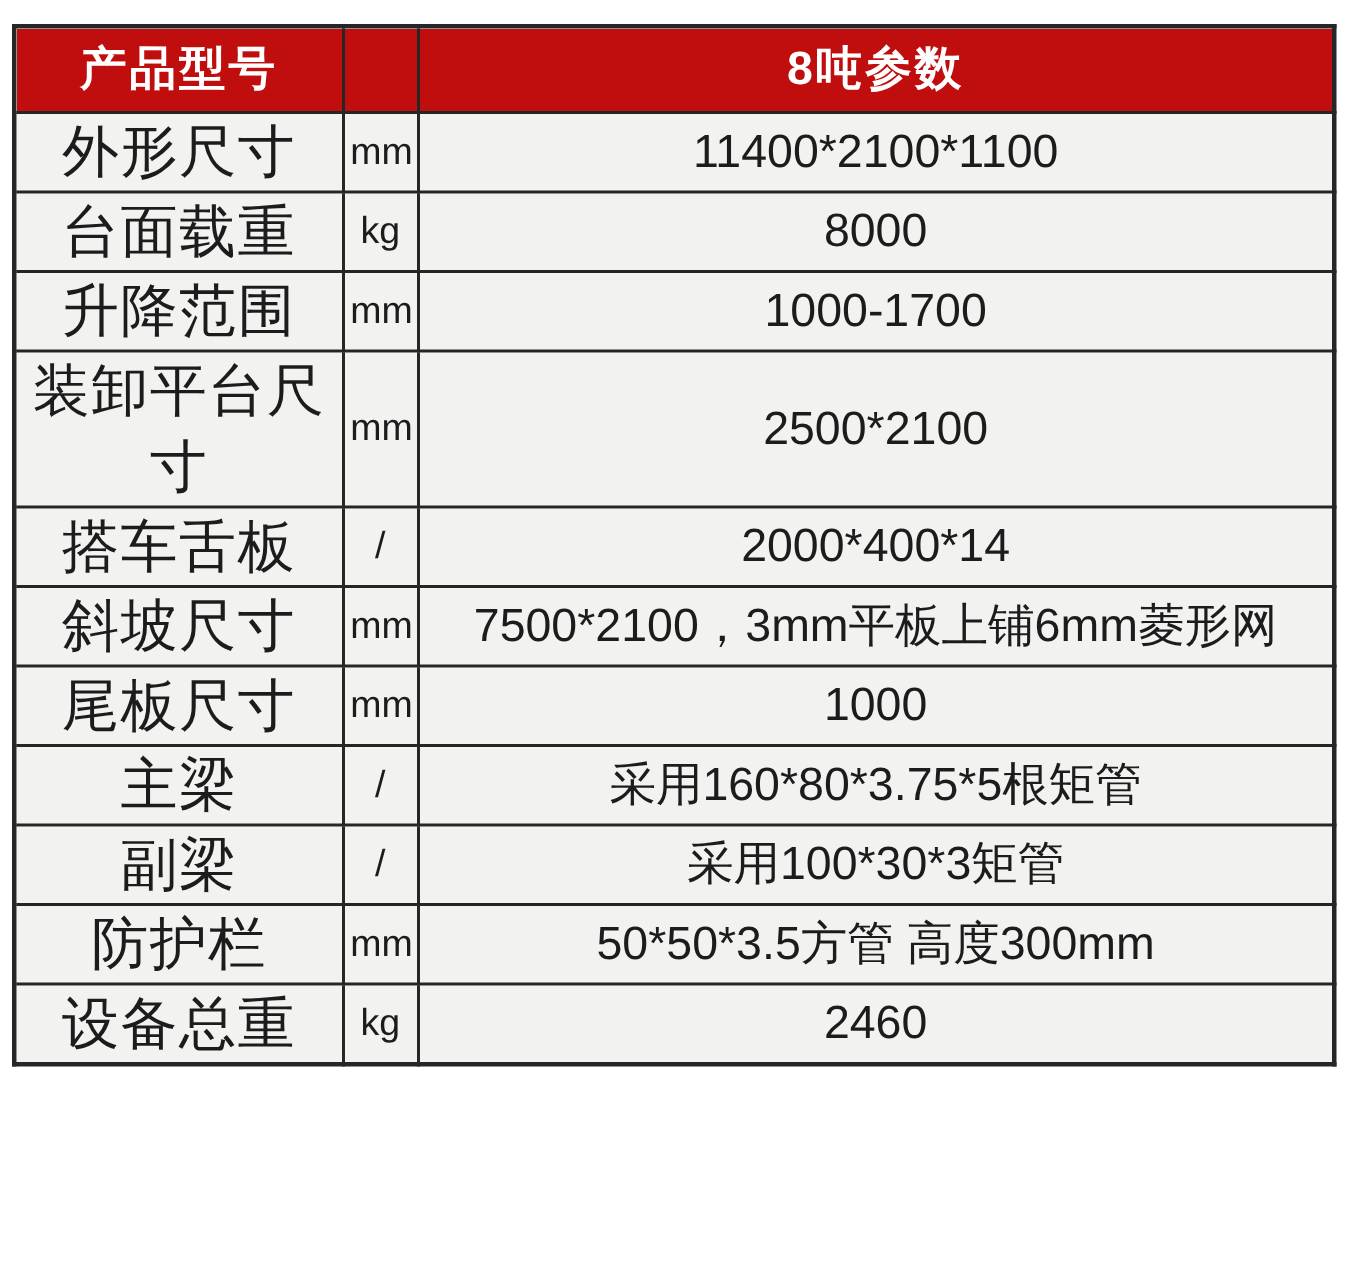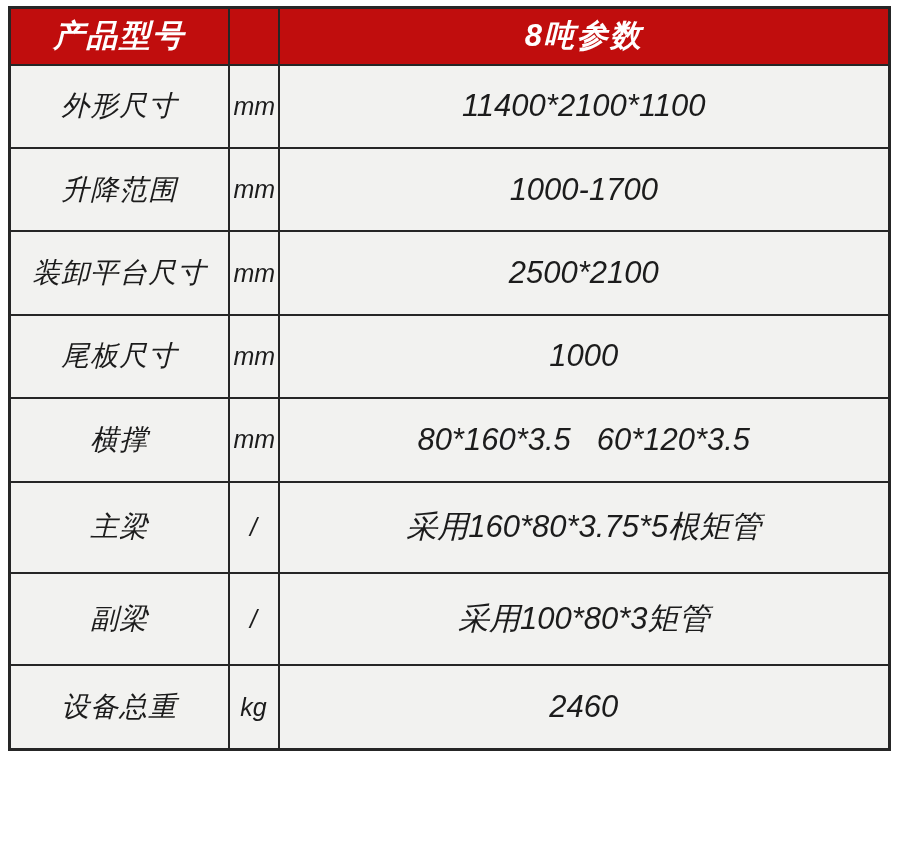--- a/index.html
+++ b/index.html
@@ -13,26 +13,25 @@
   * { box-sizing: border-box; }
   html, body {
     margin: 0; padding: 0;
     width: 900px; height: 855px;
     background: var(--page-bg);
     font-family: "Liberation Sans", "DejaVu Sans", sans-serif;
     overflow: hidden;
   }
   .spec-table {
     position: absolute;
-    left: 8px; top: 6px;
-    width: 883px; height: 745px;
+    left: 8px; top: 16px;
+    width: 883px; height: 658px;
     border-collapse: collapse;
     table-layout: fixed;
     border: 3px solid var(--border-color);
-    font-style: italic;
   }
   .col-label { width: 219px; }
   .col-unit  { width: 50px; }
   .spec-table th, .spec-table td {
     border: 2px solid var(--border-color);
     text-align: center;
     vertical-align: middle;
     padding: 0 4px;
     overflow: hidden;
   }
@@ -41,21 +40,21 @@
     color: var(--header-text);
     font-size: 31px;
     font-weight: bold;
     height: 57px;
     letter-spacing: 2px;
   }
   tbody td {
     background: var(--cell-bg);
     color: var(--text-color);
   }
-  td.label { font-size: 28px; letter-spacing: 1px; }
+  td.label { font-size: 38px; letter-spacing: 1px; }
   td.unit  { font-size: 25px; }
   td.value { font-size: 31px; white-space: pre-wrap; }
 </style>
 </head>
 <body>
 
 <table class="spec-table">
   <colgroup>
     <col class="col-label">
     <col class="col-unit">
@@ -68,48 +67,63 @@
       <th>8吨参数</th>
     </tr>
   </thead>
   <tbody id="spec-body">
       <tr>
         <td class="label">外形尺寸</td>
         <td class="unit">mm</td>
         <td class="value">11400*2100*1100</td>
       </tr>
       <tr>
+        <td class="label">台面载重</td>
+        <td class="unit">kg</td>
+        <td class="value">8000</td>
+      </tr>
+      <tr>
         <td class="label">升降范围</td>
         <td class="unit">mm</td>
         <td class="value">1000-1700</td>
       </tr>
       <tr>
         <td class="label">装卸平台尺寸</td>
         <td class="unit">mm</td>
         <td class="value">2500*2100</td>
       </tr>
       <tr>
+        <td class="label">搭车舌板</td>
+        <td class="unit">/</td>
+        <td class="value">2000*400*14</td>
+      </tr>
+      <tr>
+        <td class="label">斜坡尺寸</td>
+        <td class="unit">mm</td>
+        <td class="value">7500*2100，3mm平板上铺6mm菱形网</td>
+      </tr>
+      <tr>
         <td class="label">尾板尺寸</td>
         <td class="unit">mm</td>
         <td class="value">1000</td>
-      </tr>
-      <tr>
-        <td class="label">横撑</td>
-        <td class="unit">mm</td>
-        <td class="value">80*160*3.5   60*120*3.5</td>
       </tr>
       <tr>
         <td class="label">主梁</td>
         <td class="unit">/</td>
         <td class="value">采用160*80*3.75*5根矩管</td>
       </tr>
       <tr>
         <td class="label">副梁</td>
         <td class="unit">/</td>
-        <td class="value">采用100*80*3矩管</td>
+        <td class="value">采用100*30*3矩管</td>
+      </tr>
+      <tr>
+        <td class="label">防护栏</td>
+        <td class="unit">mm</td>
+        <td class="value">50*50*3.5方管 高度300mm</td>
       </tr>
       <tr>
         <td class="label">设备总重</td>
         <td class="unit">kg</td>
         <td class="value">2460</td>
       </tr>
     </tbody>
 </table>
 
 </body></html>

